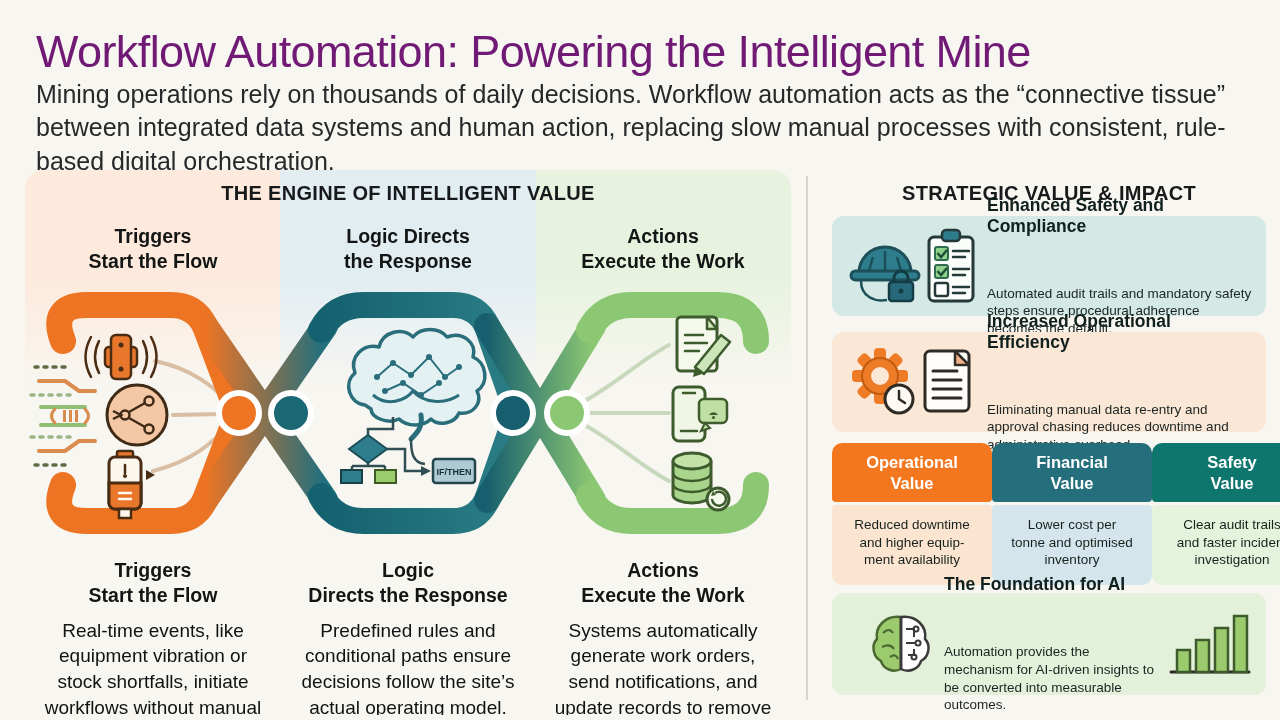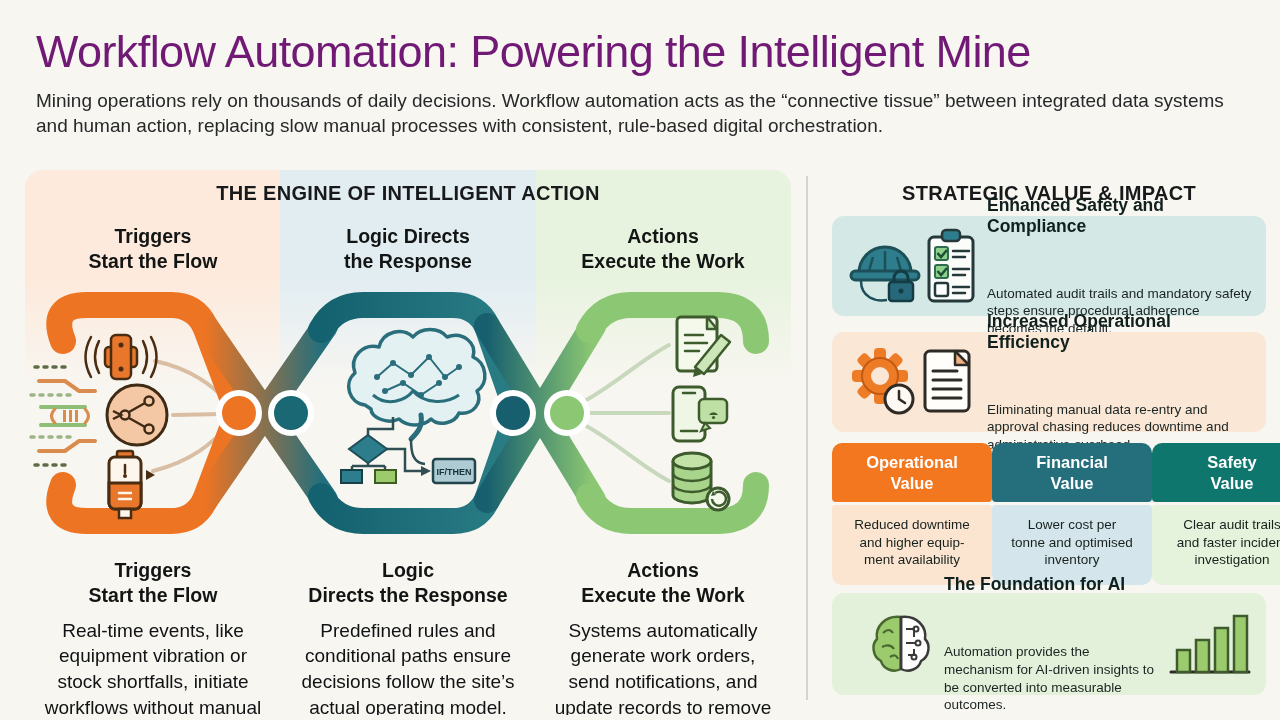--- a/index.html
+++ b/index.html
@@ -9,21 +9,21 @@
     background:#f8f6f1;
     position:relative;
     overflow:hidden;
     color:#1c1e1f;
   }
   .pre { white-space:pre-line; }
 
   
   .page-header { position:absolute; left:36px; top:26px; width:1210px; }
   .page-title { font-size:45px; font-weight:500; letter-spacing:-0.6px; color:#701a75; }
-  .page-subtitle { margin-top:10px; font-size:19px; line-height:1.33; font-weight:500; color:#26282a; }
+  .page-subtitle { font-size:25px; line-height:1.33; font-weight:500; color:#26282a; }
 
   
   .engine-panel { position:absolute; left:25px; top:170px; width:766px; height:545px;
     border-radius:18px; overflow:hidden; }
   .tints { position:absolute; inset:0; display:flex; }
   .tint { flex:1 1 0; }
   .tint.t0 { background:linear-gradient(180deg,#fdeadc 0%,#fdeadc 20%,rgba(253,234,220,0) 40%); }
   .tint.t1 { background:linear-gradient(180deg,#e2edf2 0%,#e2edf2 20%,rgba(226,237,242,0) 40%); }
   .tint.t2 { background:linear-gradient(180deg,#e8f3df 0%,#e8f3df 20%,rgba(232,243,223,0) 40%); }
   .engine-heading { position:absolute; top:12px; left:0; width:100%; text-align:center;
@@ -72,21 +72,21 @@
   <p class="page-subtitle">Mining operations rely on thousands of daily decisions. Workflow automation acts as the “connective tissue” between integrated data systems and human action, replacing slow manual processes with consistent, rule-based digital orchestration.</p>
 </div>
 
 <section class="engine-panel">
   <div class="tints">
     <div class="tint t0"></div>
     <div class="tint t1"></div>
     <div class="tint t2"></div>
   </div>
 
-  <h2 class="engine-heading">THE ENGINE OF INTELLIGENT ACTION</h2>
+  <h2 class="engine-heading">THE ENGINE OF INTELLIGENT VALUE</h2>
 
   <div class="stage-top s0 pre">Triggers
 Start the Flow</div>
   <div class="stage-top s1 pre">Logic Directs
 the Response</div>
   <div class="stage-top s2 pre">Actions
 Execute the Work</div>
 
   <svg class="pipeline" viewBox="0 0 766 285">
     <defs>

